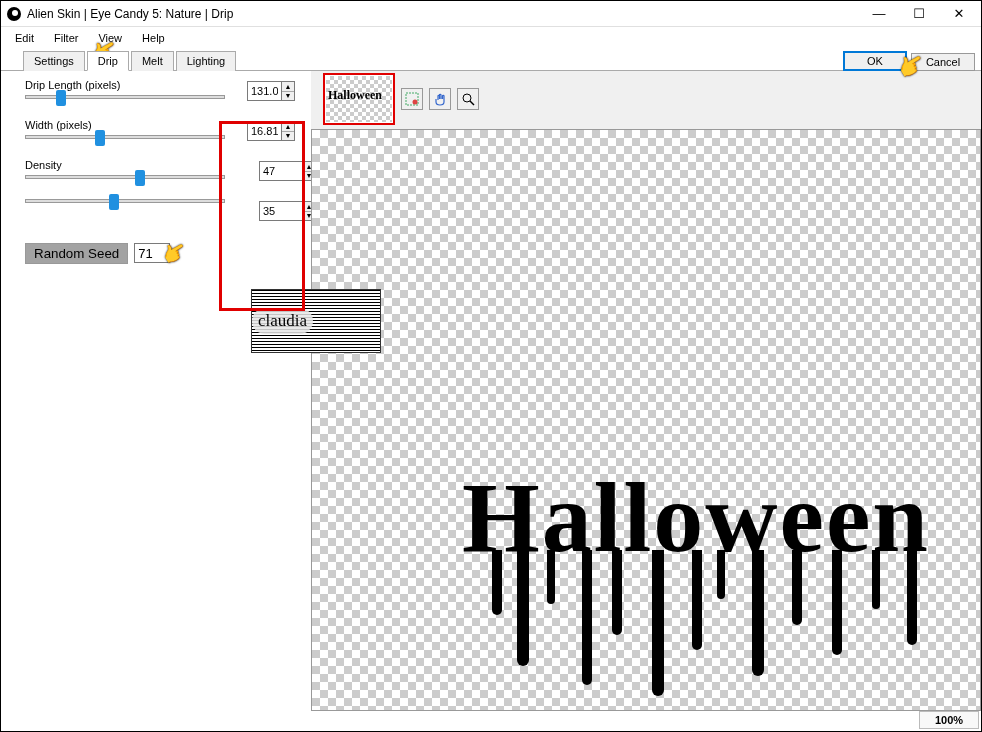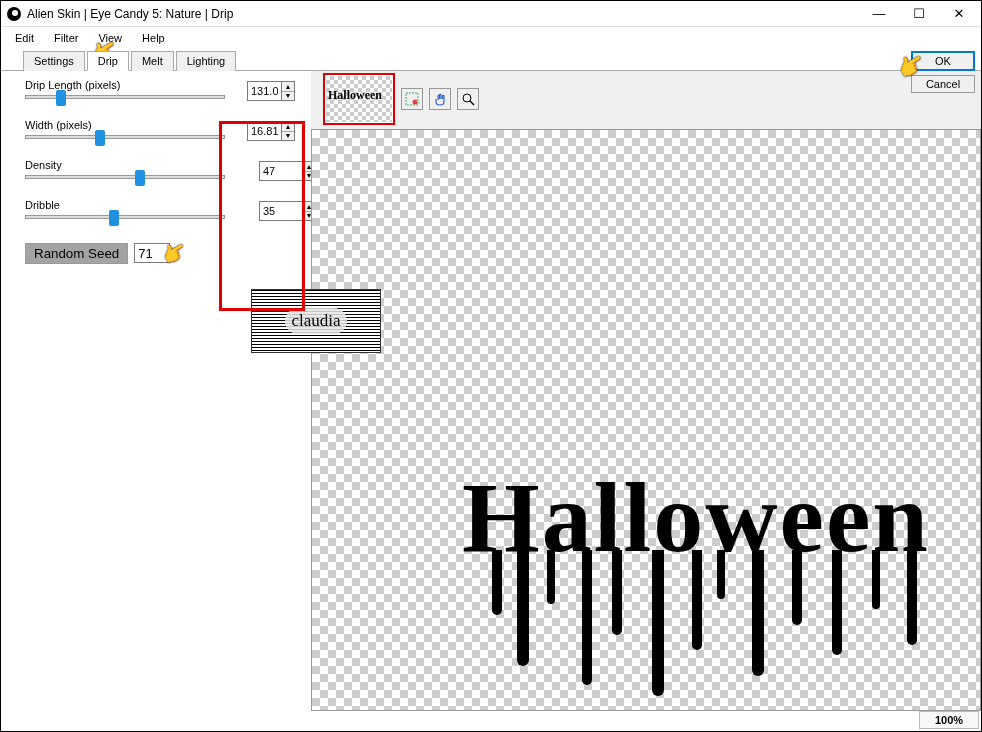--- a/index.html
+++ b/index.html
@@ -39,21 +39,21 @@
     .spin .updown{display:flex;flex-direction:column;border:1px solid #7a7a7a;border-left:none;width:13px;}
     .spin .updown div{flex:1;display:flex;align-items:center;justify-content:center;font-size:7px;background:#f0f0f0;cursor:pointer;line-height:1;}
     .spin .updown div:first-child{border-bottom:1px solid #aaa;}
 
     .red-box{position:absolute;border:3px solid #e00000;left:218px;top:50px;width:86px;height:190px;pointer-events:none;z-index:3;}
 
     .random-row{margin-top:8px;display:flex;align-items:center;gap:6px;}
     .btn{background:#a3a3a3;border:1px solid #999;padding:2px 8px;cursor:pointer;}
 
     
-    .ok-col{position:absolute;right:6px;top:50px;display:flex;flex-direction:column;gap:4px;align-items:flex-end;}
+    .ok-col{position:absolute;right:6px;top:50px;display:flex;gap:4px;align-items:flex-end;}
     .ok-btn{width:64px;padding:2px 0;text-align:center;background:#f0f0f0;border:1px solid #999;cursor:pointer;}
     .ok-btn.ok{border:2px solid #0078d7;}
 
     
     .preview-col{flex:1;position:relative;background:#f0f0f0;}
     .thumb-row{display:flex;align-items:center;gap:6px;padding:2px 0 6px 12px;}
     .thumb-box{border:2px solid #e00000;padding:1px;background:#fff;}
     .mini-canvas{width:66px;height:46px;position:relative;}
     .toolbtn{width:22px;height:22px;border:1px solid #999;background:#f0f0f0;display:flex;align-items:center;justify-content:center;font-size:13px;cursor:pointer;}
 
@@ -69,21 +69,21 @@
       background-color:#fff;}
     .checker.small{background-size:8px 8px;background-position:0 0,0 4px,4px -4px,-4px 0;}
 
     .halloween{position:absolute;font-family:"Brush Script MT","Segoe Script",cursive;color:#000;font-weight:bold;}
     .halloween.big{left:150px;top:330px;font-size:100px;letter-spacing:2px;}
     .halloween.tiny{left:2px;top:12px;font-size:12px;}
 
     .drips{position:absolute;}
 
     .watermark{position:absolute;left:250px;top:288px;width:130px;height:64px;border:1px solid #333;
-      background:repeating-linear-gradient(#000 0 1px,#fff 1px 3px);display:flex;align-items:center;justify-content:center;}
+      background:repeating-linear-gradient(#000 0 1px,#fff 1px 3px);display:flex;align-items:center;justify-content:flex-start;}
     .watermark span{background:rgba(230,230,230,.85);padding:3px 6px;border-radius:30px;font-family:"Brush Script MT",cursive;font-size:17px;}
 
     .status{position:absolute;right:2px;bottom:2px;height:18px;border:1px solid #bbb;background:#f8f8f8;width:60px;display:flex;align-items:center;justify-content:center;font-weight:bold;}
   </style>
 </head>
 <body>
 
 <div class="title-bar">
   <div class="icon"></div>
   <div class="title">Alien Skin | Eye Candy 5: Nature | Drip</div>
@@ -149,21 +149,20 @@
         <input value="47" style="">
         <div class="updown">
             <div>▲</div>
             <div>▼</div>
           </div>
       </div>
     </div>
 
 
     <div class="ctrl-row" style="height:34px;">
-      <span class="ctrl-label">Dribble</span>
       <div class="slider">
           <div class="thumb" style="left:42%;"></div>
         </div>
       <div class="spin" style="position:absolute;left:234px;top:2px;">
         <input value="35" style="">
         <div class="updown">
             <div>▲</div>
             <div>▼</div>
           </div>
       </div>

